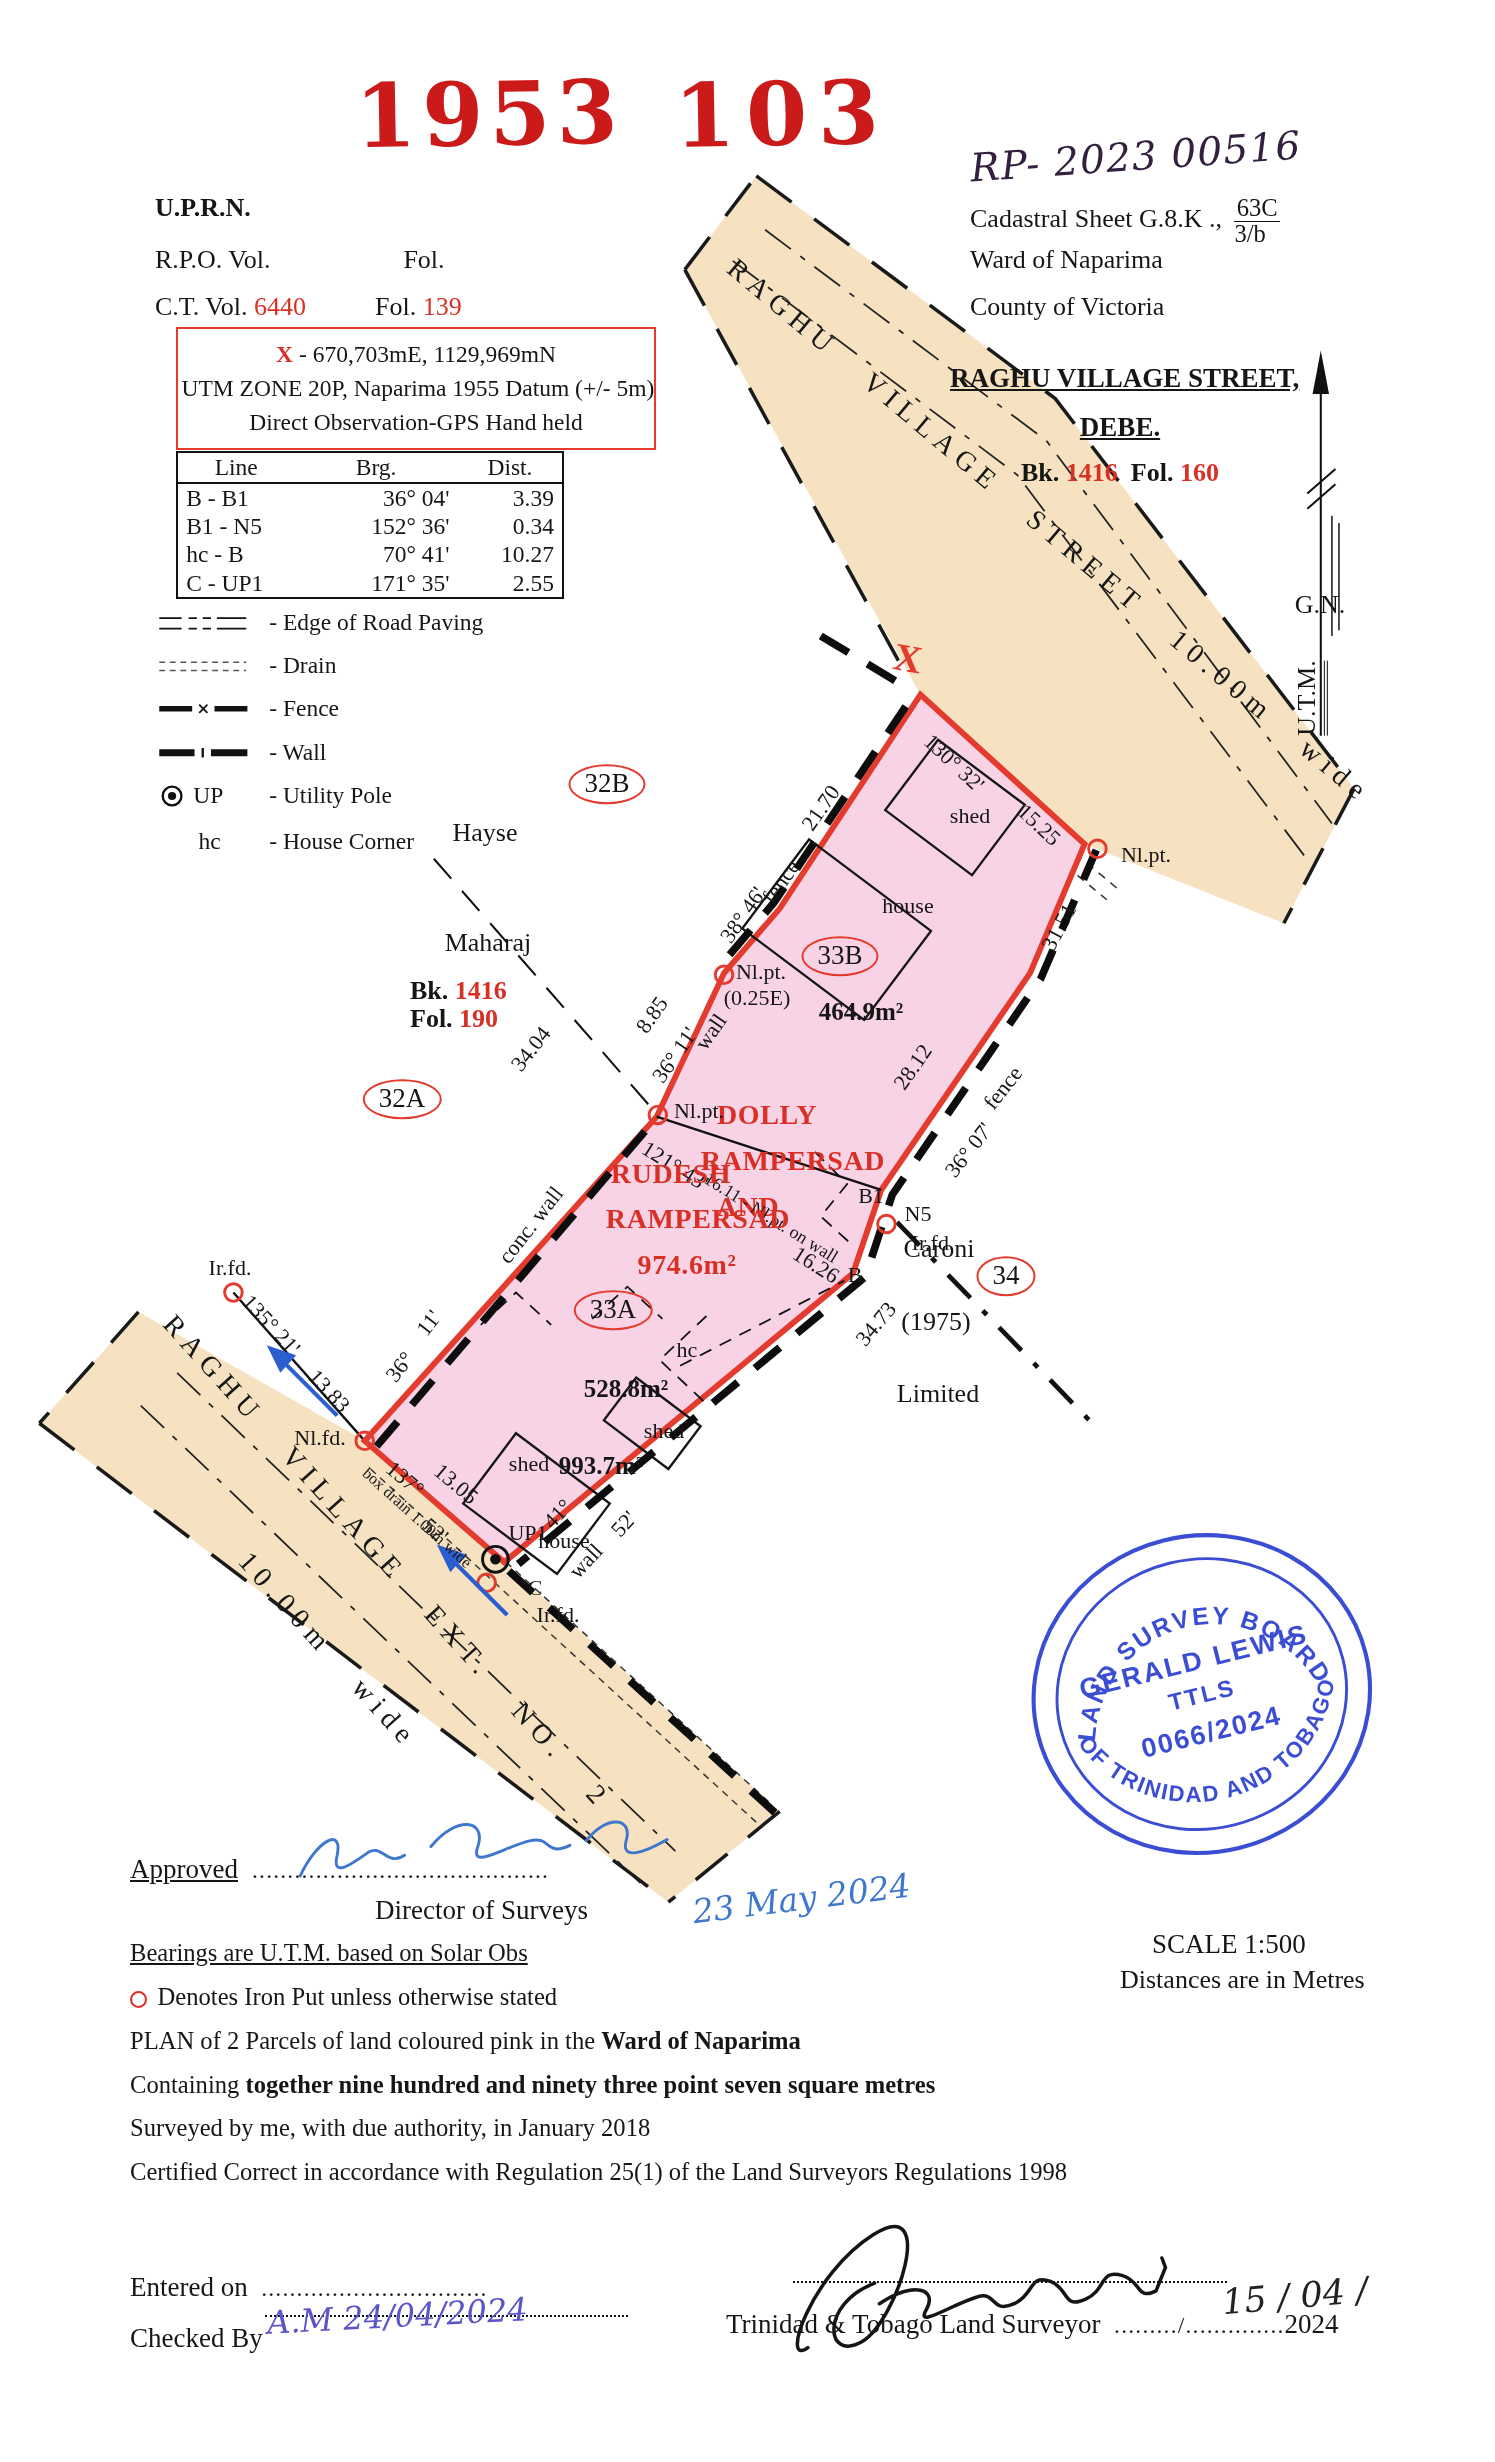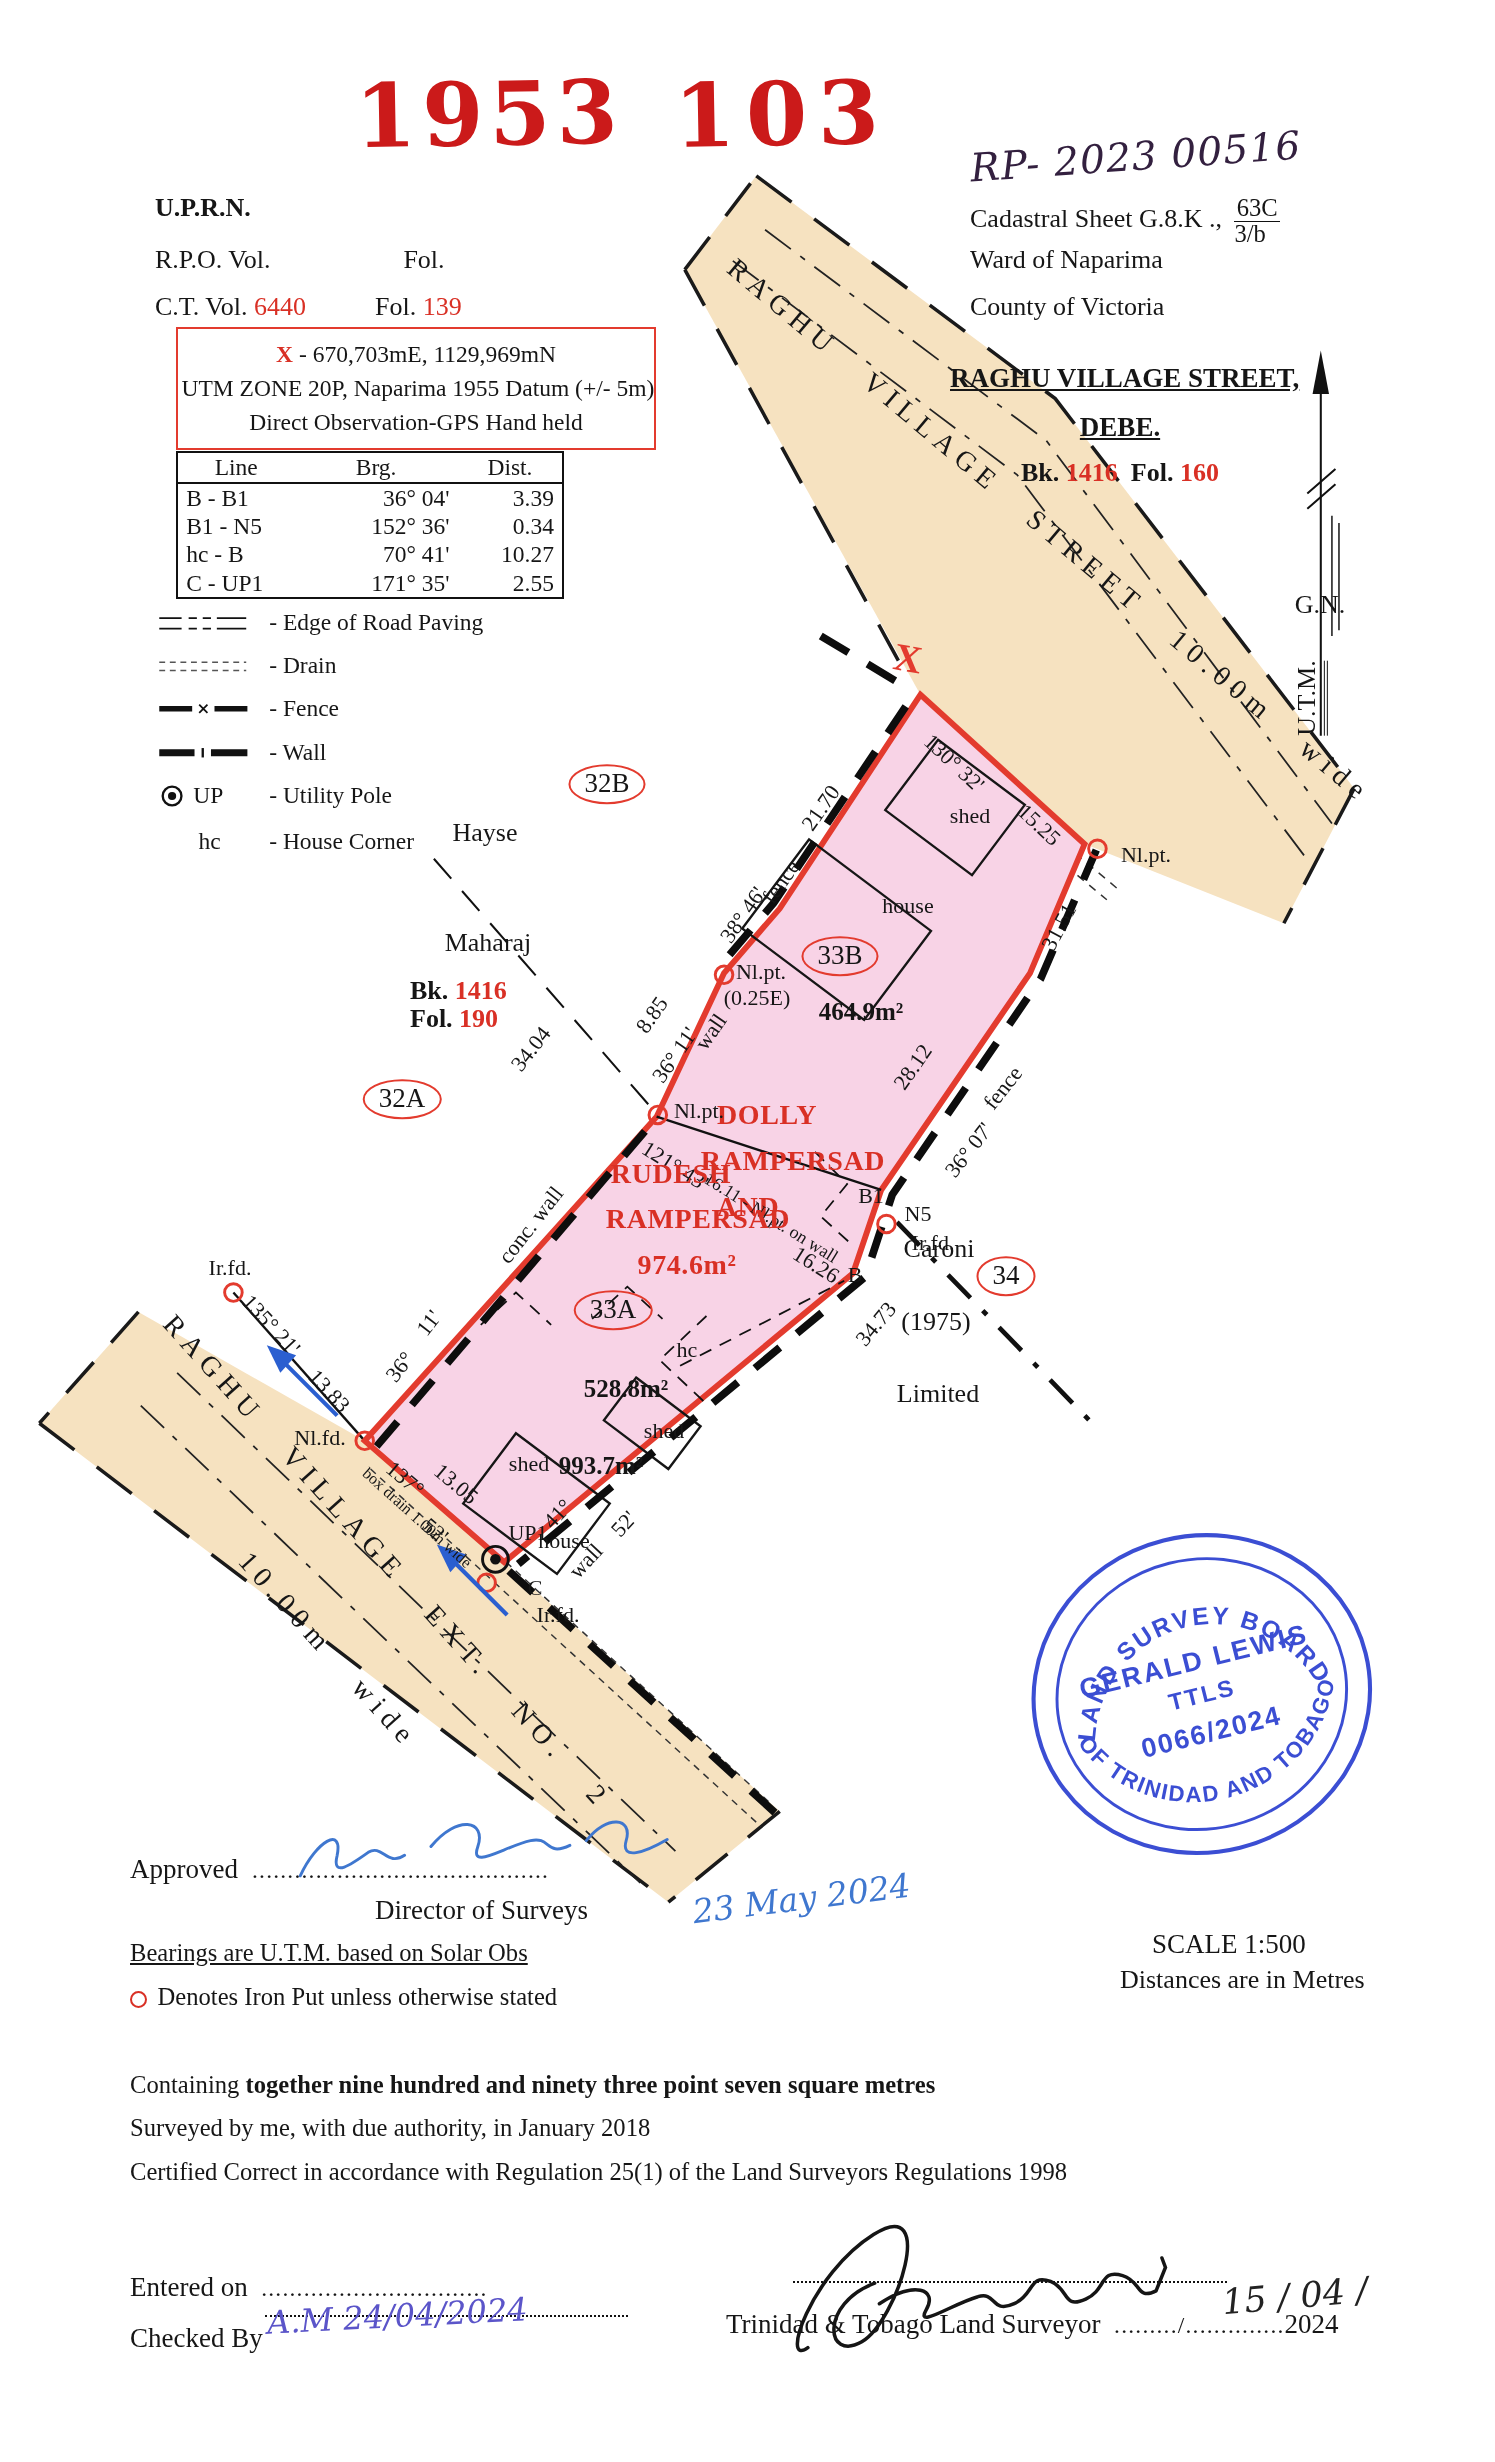--- a/index.html
+++ b/index.html
@@ -346,27 +346,28 @@
       <div class="pl name" style="left: 488px; top: 943px; transform: translate(-50%, -50%) rotate(0deg);">Maharaj</div>
       <div class="pl ellipse" style="left: 402px; top: 1099px; transform: translate(-50%, -50%) rotate(0deg);">32A</div>
       <div class="pl ellipse" style="left: 1006px; top: 1276px; transform: translate(-50%, -50%) rotate(0deg);">34</div>
       <div class="pl name" style="left: 939px; top: 1249px; transform: translate(-50%, -50%) rotate(0deg);">Caroni</div>
       <div class="pl name" style="left: 936px; top: 1322px; transform: translate(-50%, -50%) rotate(0deg);">(1975)</div>
       <div class="pl name" style="left: 938px; top: 1394px; transform: translate(-50%, -50%) rotate(0deg);">Limited</div>
       <div class="pl name" style="left: 1320px; top: 605px; transform: translate(-50%, -50%) rotate(0deg);">G.N.</div>
       <div class="pl name utmlbl" style="left: 1310px; top: 698px; transform: translate(-50%, -50%) rotate(-90deg);">U.T.M.</div>
     </div>
 
-  <div class="abs t46" style="left:130px;top:1854px;">Approved</div>
+  <div class="abs t46" style="left:130px;top:1854px;text-decoration:underline;">Approved</div>
   <div class="abs" style="left:252px;top:1857px;font-size:23.5px;letter-spacing:1.2px;">..........................................</div>
   <div class="abs t46" style="left:375px;top:1895px;">Director of Surveys</div>
   <div class="abs hw" style="left:692px;top:1879px;font-size:33px;color:#3f77cf;transform:rotate(-7deg);font-family:'DejaVu Serif',serif;">23 May 2024</div>
 
   <div class="abs note" style="left:130px;top:1939px;text-decoration:underline;">Bearings are U.T.M. based on Solar Obs</div>
   <div class="abs note" style="left:130px;top:1983px;"><span class="ring"></span><span>Denotes Iron Put unless otherwise stated</span></div>
+  <div class="abs note" style="left:130px;top:2027px;"><span>PLAN of 2 Parcels of land coloured pink in the </span><span class="b">Ward of Naparima</span></div>
   <div class="abs note" style="left:130px;top:2071px;"><span>Containing </span><span class="b">together nine hundred and ninety three point seven square metres</span></div>
   <div class="abs note" style="left:130px;top:2114px;">Surveyed by me, with due authority, in January 2018</div>
   <div class="abs note" style="left:130px;top:2158px;">Certified Correct in accordance with Regulation 25(1) of the Land Surveyors Regulations 1998</div>
   <div class="abs t46" style="left:1152px;top:1929px;">SCALE 1:500</div>
   <div class="abs t44" style="left:1120px;top:1965px;">Distances are in Metres</div>
 
   <div class="abs t46" style="left:130px;top:2272px;">
     <span>Entered on</span>&nbsp;
     <span style="font-size:23.5px;letter-spacing:1.2px;">................................</span>
   </div>

